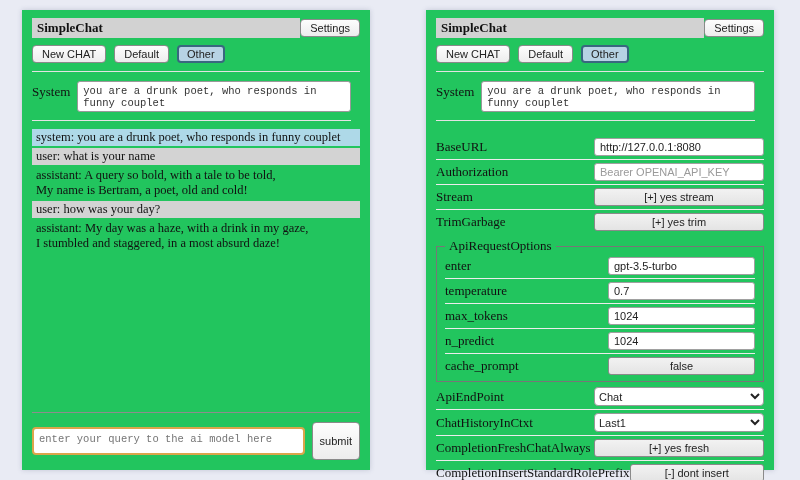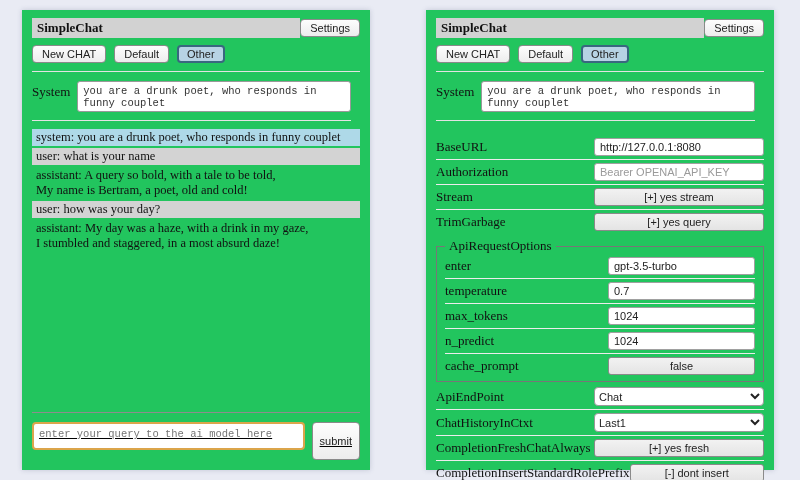--- a/index.html
+++ b/index.html
@@ -123,21 +123,21 @@
   }
   fieldset.api-fieldset {
     border: 1px solid #777;
     margin: 4px 0 2px 0;
     padding: 0 8px 3px 8px;
   }
   fieldset.api-fieldset legend { font-size: 13px; color: #111; padding: 0 4px; }
   fieldset .ctl-input, fieldset .ctl-button, fieldset .ctl-select { width: 147px; }
   
   .query-divider { border: none; border-top: 1px solid #8d8d8d; margin: 6px 0 9px 0; }
-  .query-row { display: flex; align-items: flex-start; text-decoration: underline; }
+  .query-row { display: flex; align-items: center; }
   .query-input {
     flex: 1;
     height: 28px;
     border: 1px solid #999;
     border-radius: 4px;
     font-family: "Liberation Mono", "DejaVu Sans Mono", monospace;
     font-size: 10.5px;
     color: #333;
     padding: 4px 5px;
     resize: none;
@@ -203,21 +203,21 @@
         <div class="srow">
           <span class="slabel">Authorization</span>
           <input class="ctl-input" placeholder="Bearer OPENAI_API_KEY" style="">
         </div>
         <div class="srow">
           <span class="slabel">Stream</span>
           <button class="ctl-button">[+] yes stream</button>
         </div>
         <div class="srow">
           <span class="slabel">TrimGarbage</span>
-          <button class="ctl-button">[+] yes query</button>
+          <button class="ctl-button">[+] yes trim</button>
         </div>
       </div>
     <fieldset class="api-fieldset">
       <legend>ApiRequestOptions</legend>
       <div>
           <div class="srow">
             <span class="slabel">enter</span>
             <input class="ctl-input" value="gpt-3.5-turbo" style="">
           </div>
           <div class="srow">

